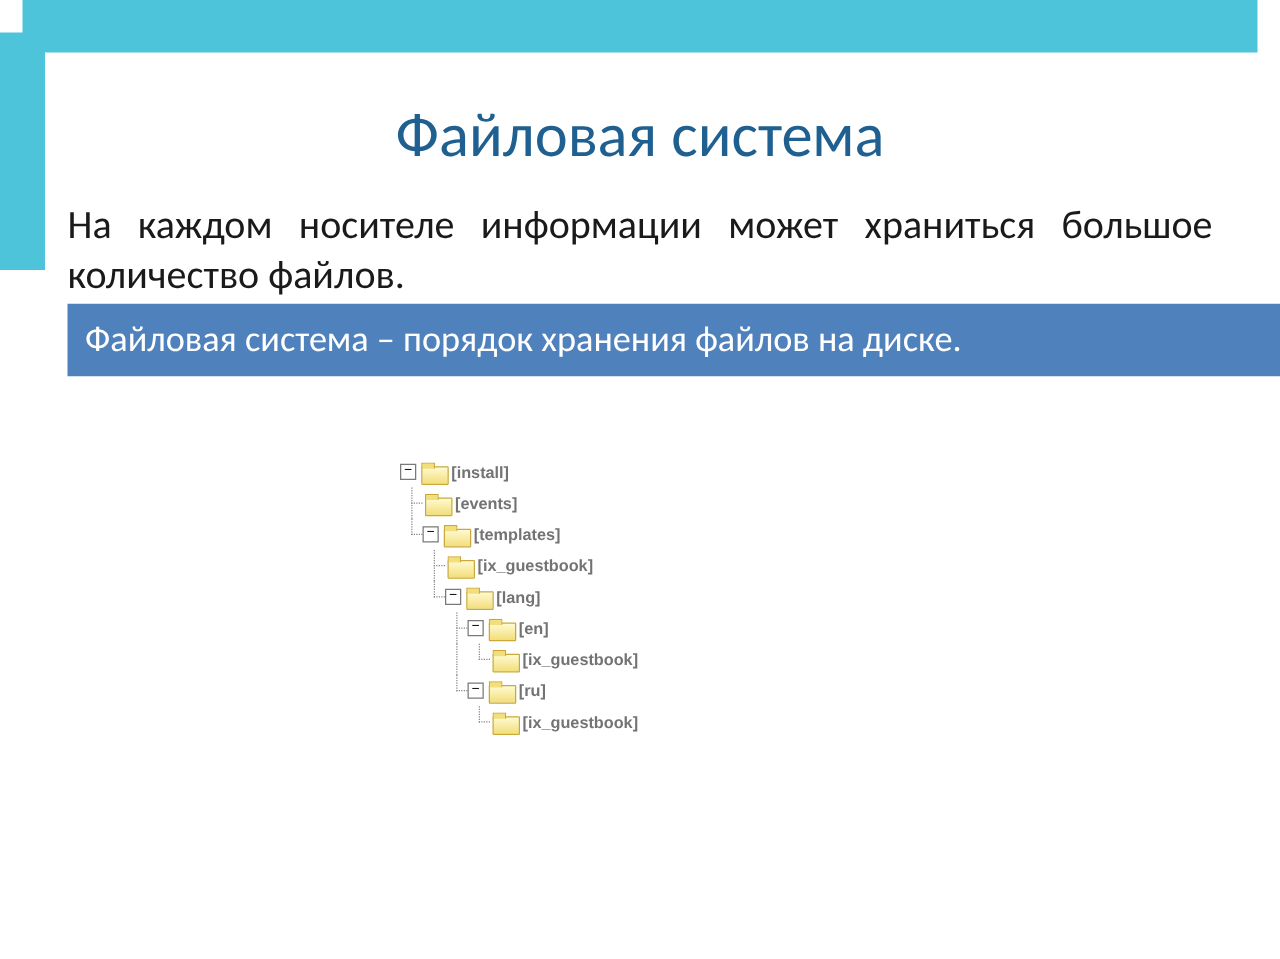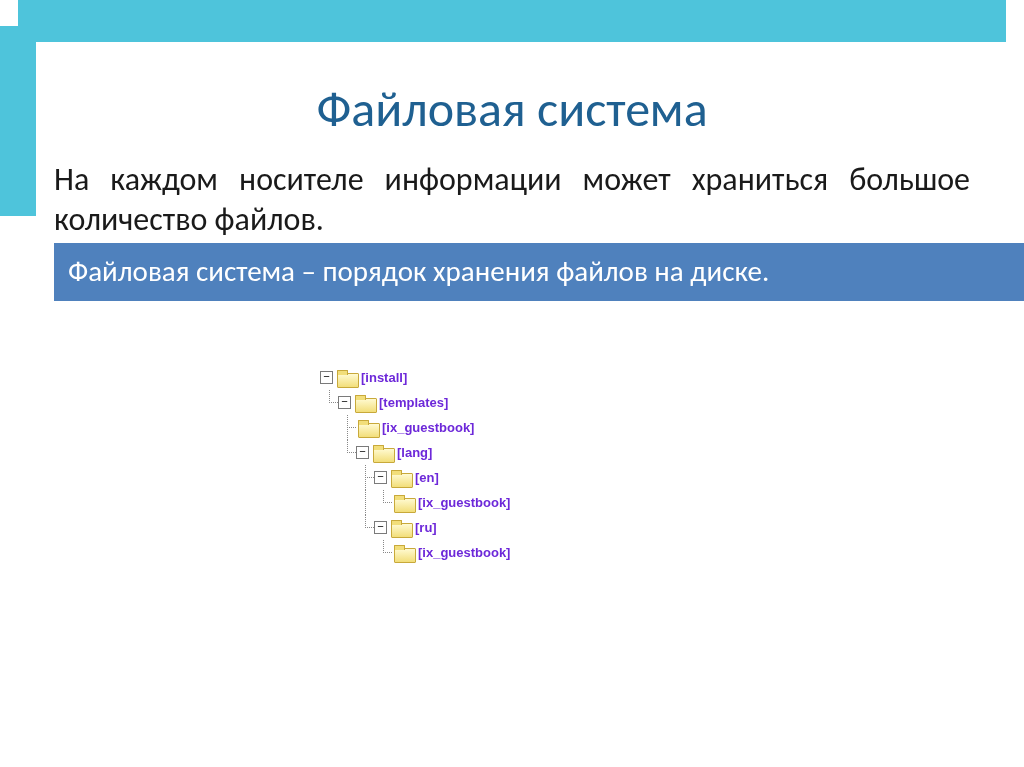--- a/index.html
+++ b/index.html
@@ -138,21 +138,21 @@
     width:9px; height:4px;
     background:#f2de7a;
     border:1px solid #c8a93a;
     border-bottom:none;
     border-radius:1px 1px 0 0;
   }
   .label {
     font-family: Verdana, Tahoma, sans-serif;
     font-size: 13px;
     font-weight: 700;
-    color:#6d28d9;
+    color:#737373;
   }
 </style>
 </head>
 <body>
 
 <div class="top-bar"></div>
 <div class="sidebar-bar"></div>
 
 <h1 class="page-title">Файловая система</h1>
 
@@ -161,20 +161,25 @@
 <div class="definition-box">Файловая система – порядок хранения файлов на диске.</div>
 
 <div class="tree">
 
   <div class="tree-row">
     <span class="toggle">−</span>
     <span class="folder"></span>
     <span class="label">[install]</span>
   </div>
 
+  <div class="tree-row">
+    <span class="conn tee"></span>
+    <span class="folder"></span>
+    <span class="label">[events]</span>
+  </div>
 
   <div class="tree-row">
     <span class="conn el"></span>
     <span class="toggle">−</span>
     <span class="folder"></span>
     <span class="label">[templates]</span>
   </div>
 
   <div class="tree-row">
     <span class="conn"></span>

